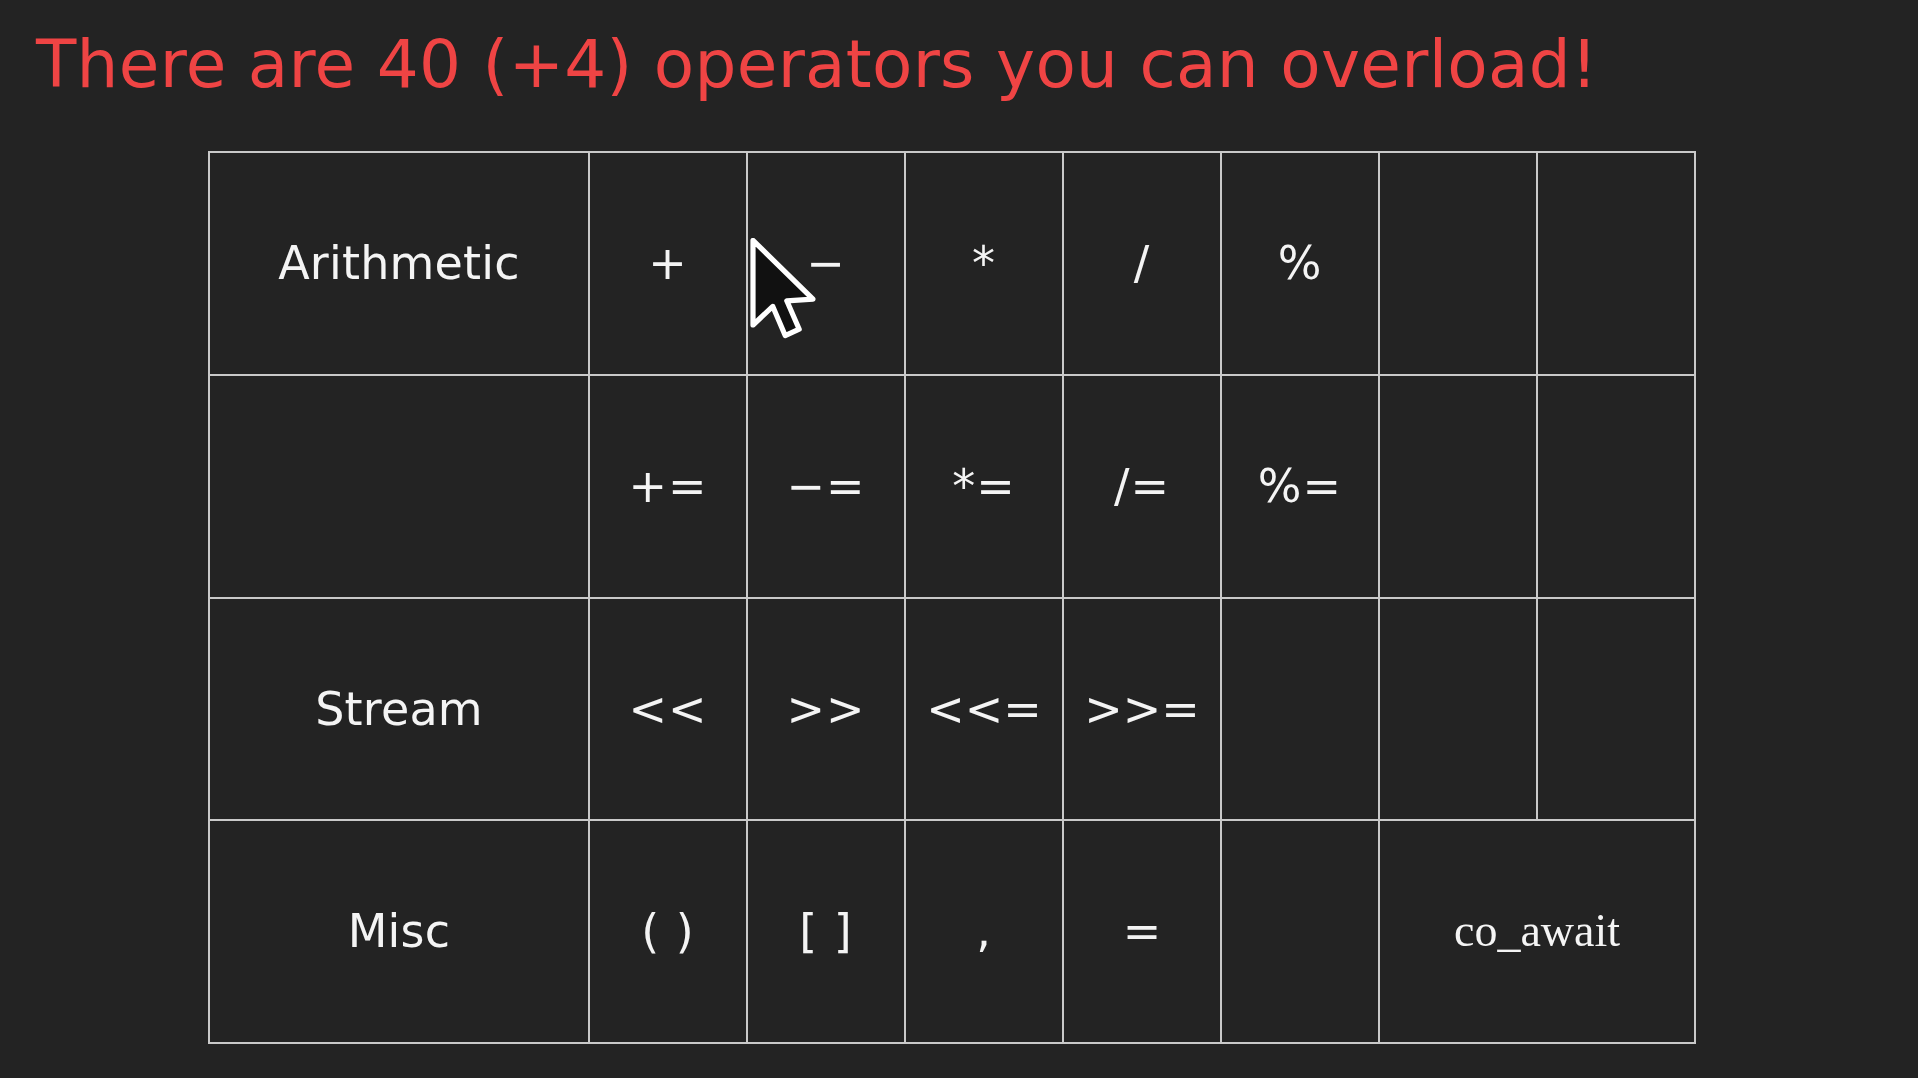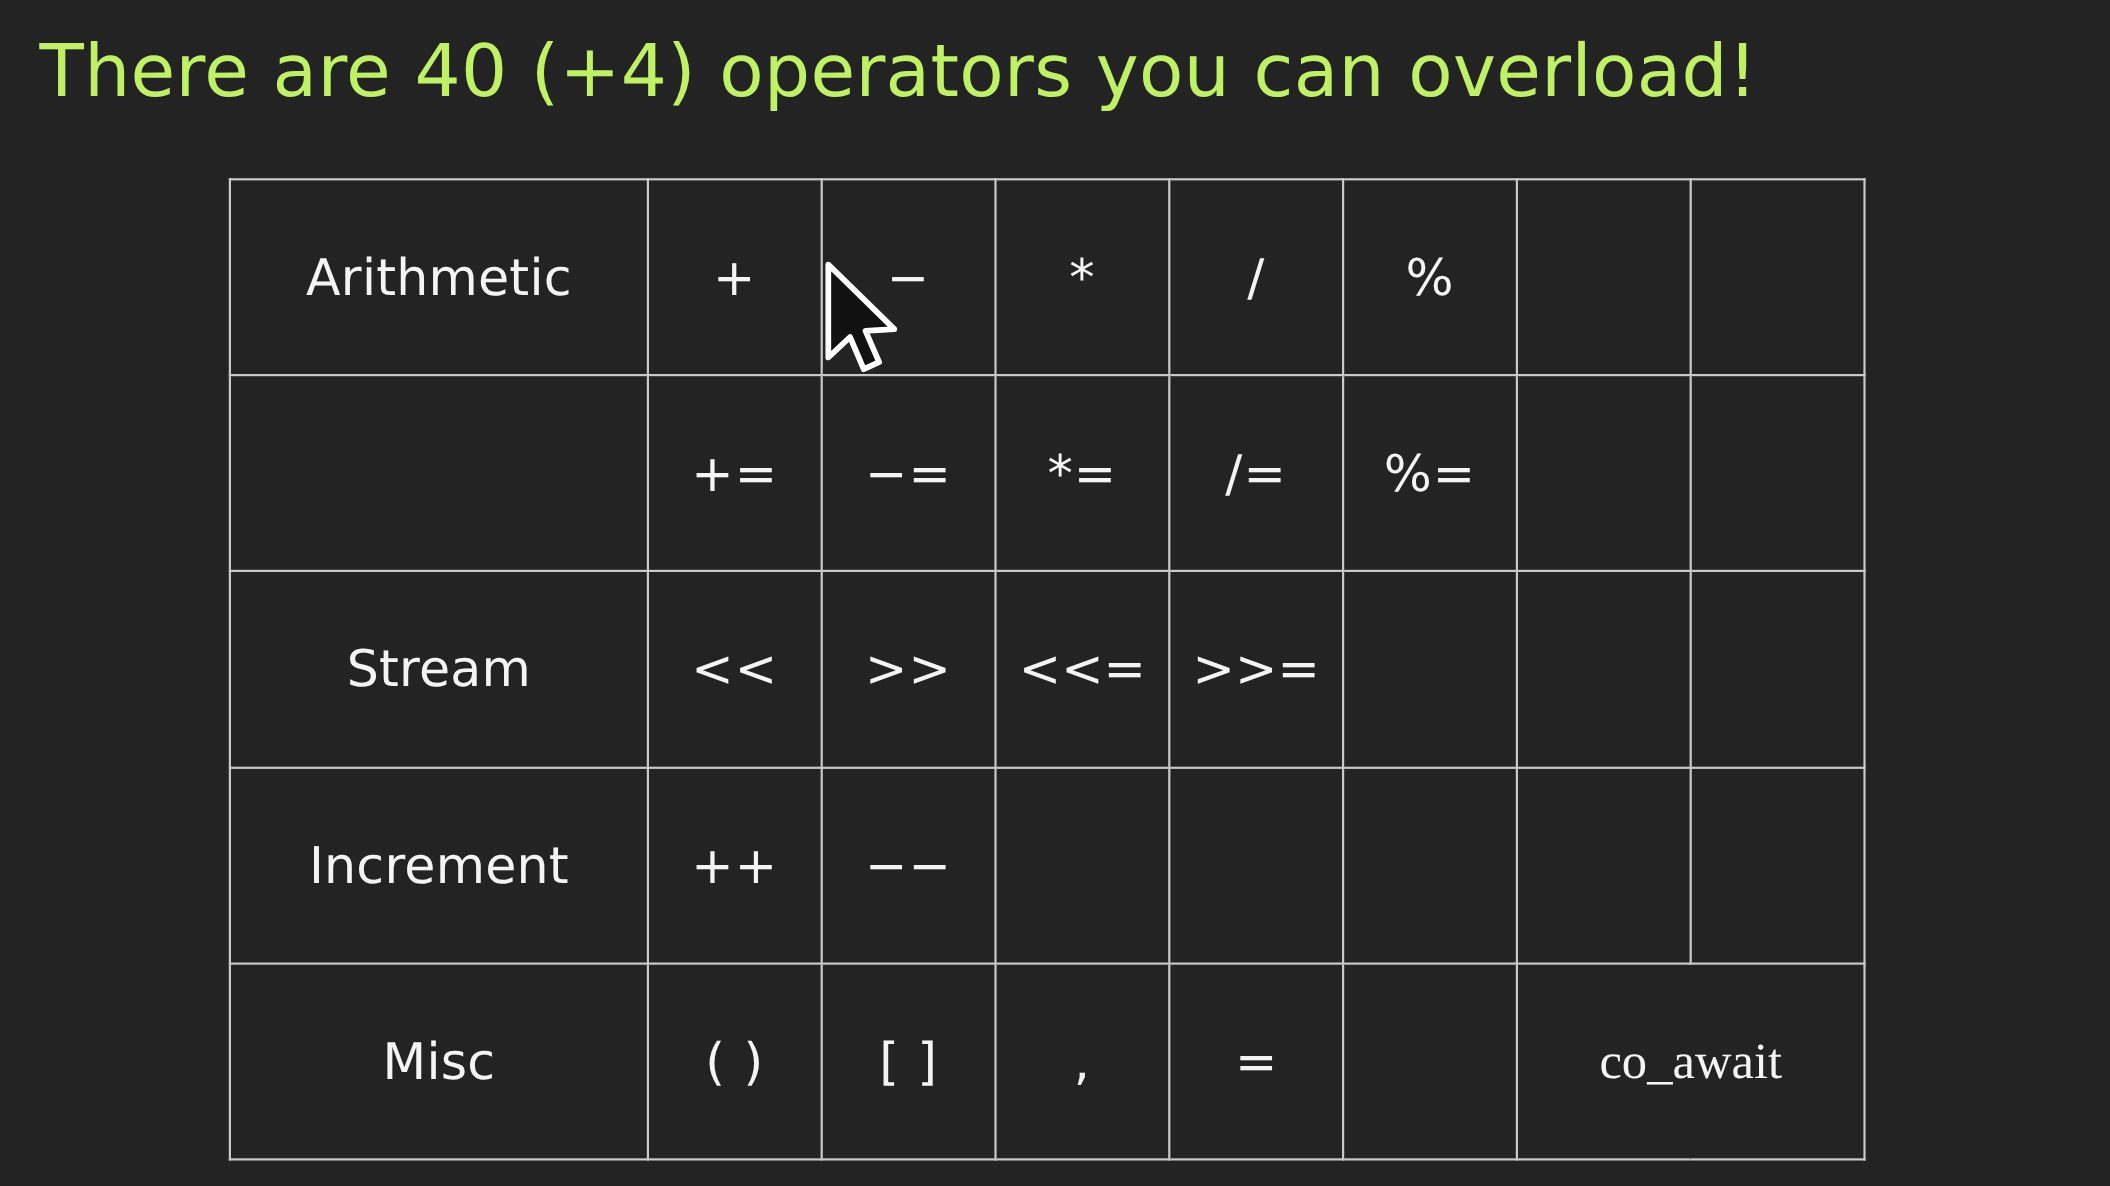--- a/index.html
+++ b/index.html
@@ -21,29 +21,29 @@
   #slide-title {
     position: absolute;
     left: 36px;
     top: 20px;
     width: 1860px;
     height: 90px;
     line-height: 90px;
     font-size: 66px;
     font-weight: 400;
     letter-spacing: 0.3px;
-    color: #bef264;
+    color: #ef4444;
     white-space: nowrap;
   }
 
   
   #operators-table {
     position: absolute;
     left: 208px;
-    top: 162px;
+    top: 151px;
     width: 1487px;
     height: 893px;
     border-collapse: collapse;
     table-layout: fixed;
   }
   #operators-table td {
     border: 2px solid #c9c9c9;
     text-align: center;
     vertical-align: middle;
     padding: 0;
@@ -140,30 +140,20 @@
         <td class="label">Stream</td>
         <td class="sym">&lt;&lt;</td>
         <td class="sym">&gt;&gt;</td>
         <td class="sym-wide">&lt;&lt;=</td>
         <td class="sym-wide">&gt;&gt;=</td>
         <td class="empty"></td>
         <td class="empty"></td>
         <td class="empty"></td>
       </tr>
       <tr>
-        <td class="label">Increment</td>
-        <td class="sym">++</td>
-        <td class="sym">−−</td>
-        <td class="empty"></td>
-        <td class="empty"></td>
-        <td class="empty"></td>
-        <td class="empty"></td>
-        <td class="empty"></td>
-      </tr>
-      <tr>
         <td class="label">Misc</td>
         <td class="sym">( )</td>
         <td class="sym">[ ]</td>
         <td class="sym">,</td>
         <td class="accent">=</td>
         <td class="empty"></td>
         <td class="mono-lg" colspan="2">co_await</td>
       </tr>
     </tbody>
 </table>

